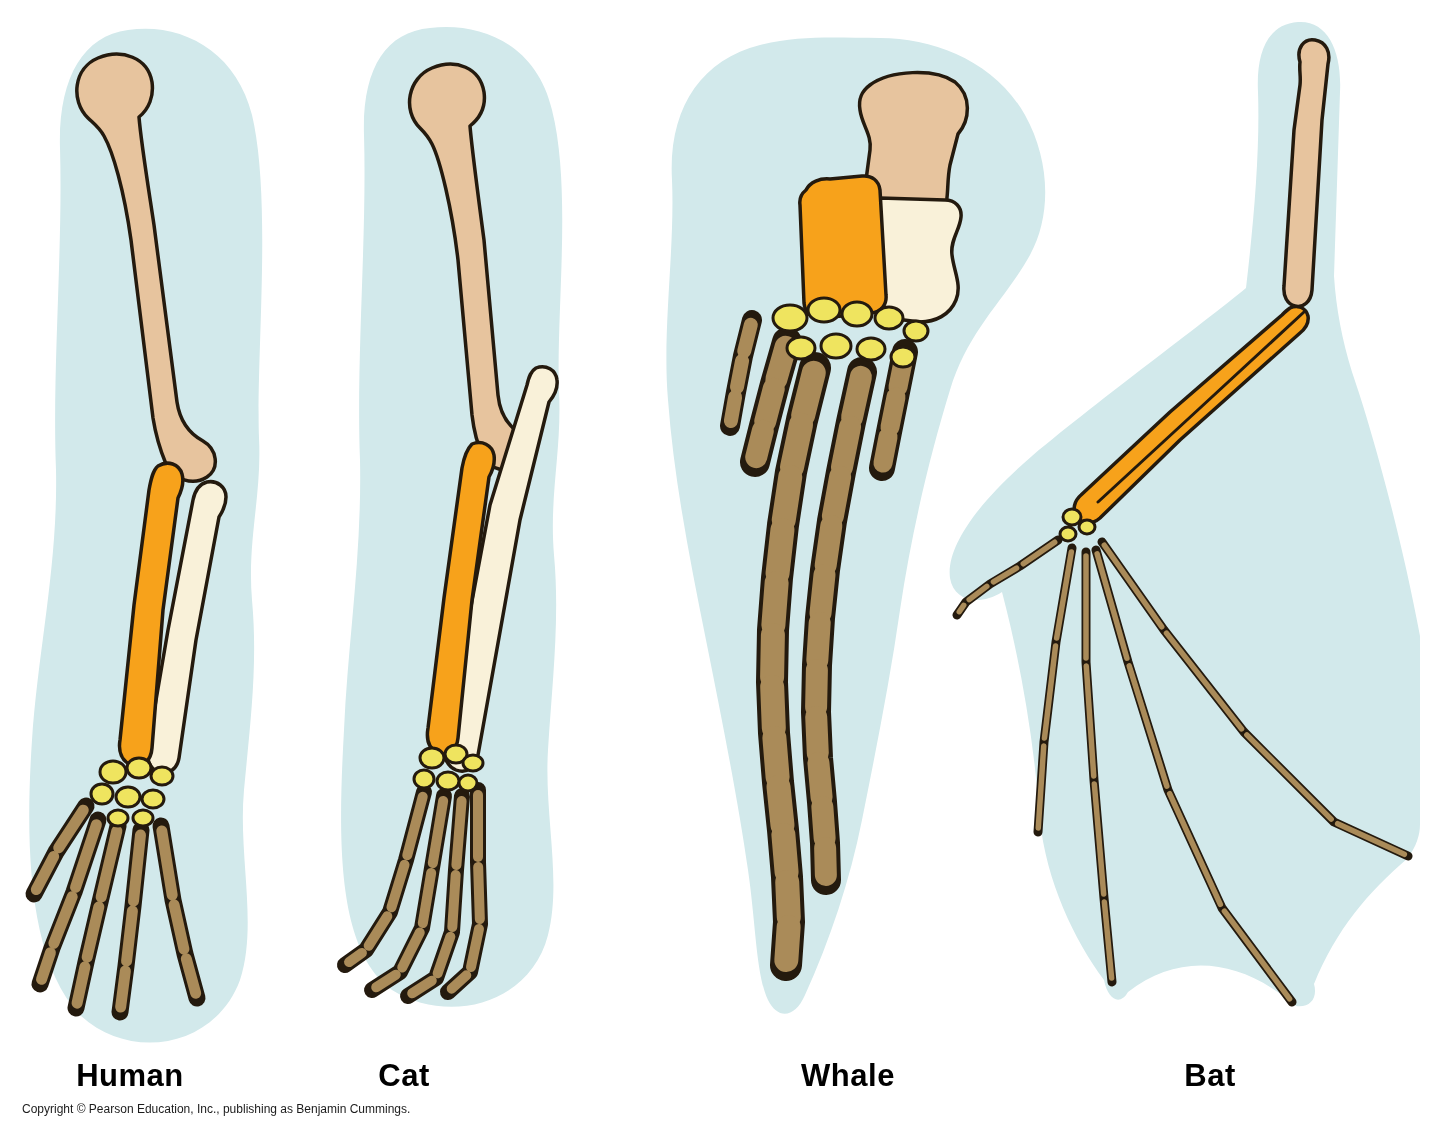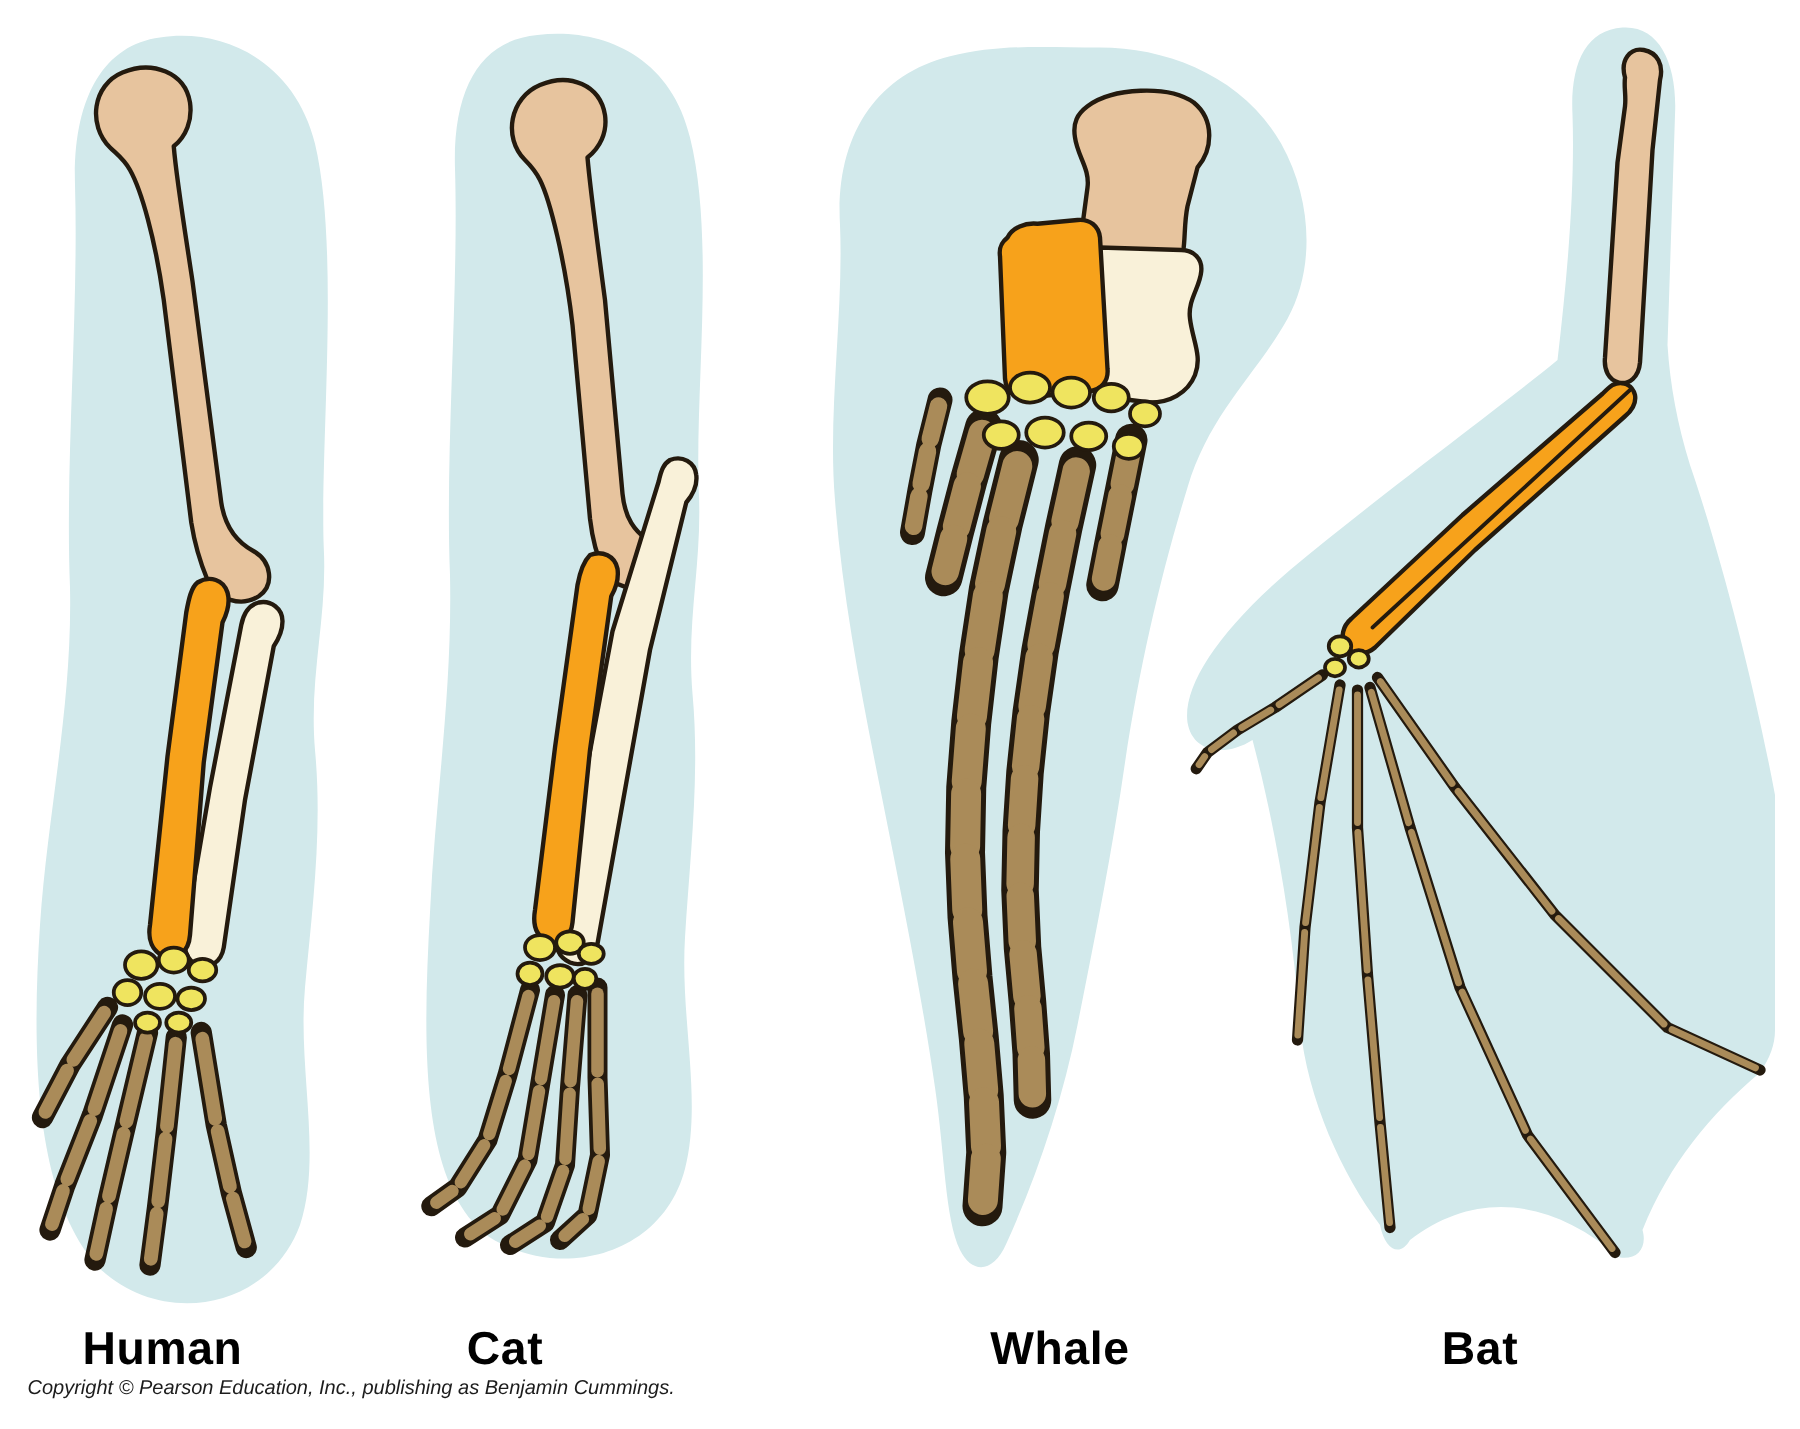--- a/index.html
+++ b/index.html
@@ -11,26 +11,26 @@
   }
   .stage{position:absolute;left:0;top:0;}
   .blob{fill:var(--panel-blob);stroke:none;}
   .tan{fill:var(--humerus-tan);}
   .orange{fill:var(--radius-orange);}
   .cream{fill:var(--ulna-cream);}
   .tan,.orange,.cream{stroke:var(--outline);stroke-width:3.5;stroke-linejoin:round;}
   .thinline{fill:none;stroke:var(--outline);stroke-width:3;stroke-linecap:round;}
   .limb-label{
     position:absolute;top:1058px;transform:translateX(-50%);
-    font-weight:bold;font-size:37px;color:var(--label-text);
+    font-weight:bold;font-size:31px;color:var(--label-text);
     letter-spacing:.5px;white-space:nowrap;
   }
   .copyright{
     position:absolute;left:22px;top:1102px;
-    font-size:16px;color:#1c1c1c;white-space:nowrap;font-style:italic;
+    font-size:12px;color:#1c1c1c;white-space:nowrap;
   }
 </style>
 </head>
 <body>
 
 <svg class="stage" width="1440" height="1143" viewBox="0 0 1440 1143">
 
   <g>
     <path class="blob" d="
       M 128,30 C 82,36 58,80 60,148 C 63,250 52,370 56,470
@@ -262,15 +262,15 @@
         <ellipse cx="1072" cy="517" rx="9" ry="8" fill="var(--carpal-yellow)" stroke="var(--outline)" stroke-width="3"></ellipse>
         <ellipse cx="1087" cy="527" rx="8" ry="7" fill="var(--carpal-yellow)" stroke="var(--outline)" stroke-width="3"></ellipse>
         <ellipse cx="1068" cy="534" rx="8" ry="7" fill="var(--carpal-yellow)" stroke="var(--outline)" stroke-width="3"></ellipse>
       </g>
   </g>
 </svg>
 
 <div class="limb-label" style="left:130px">Human</div>
 <div class="limb-label" style="left:404px">Cat</div>
 <div class="limb-label" style="left:848px">Whale</div>
-<div class="limb-label" style="left:1184px">Bat</div>
+<div class="limb-label" style="left:1210px">Bat</div>
 
 <div class="copyright">Copyright © Pearson Education, Inc., publishing as Benjamin Cummings.</div>
 
 </body></html>

